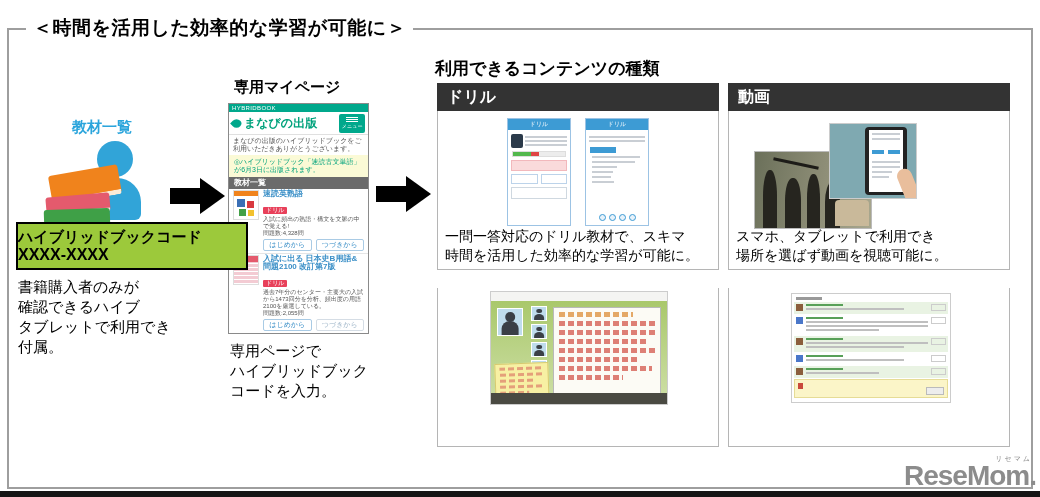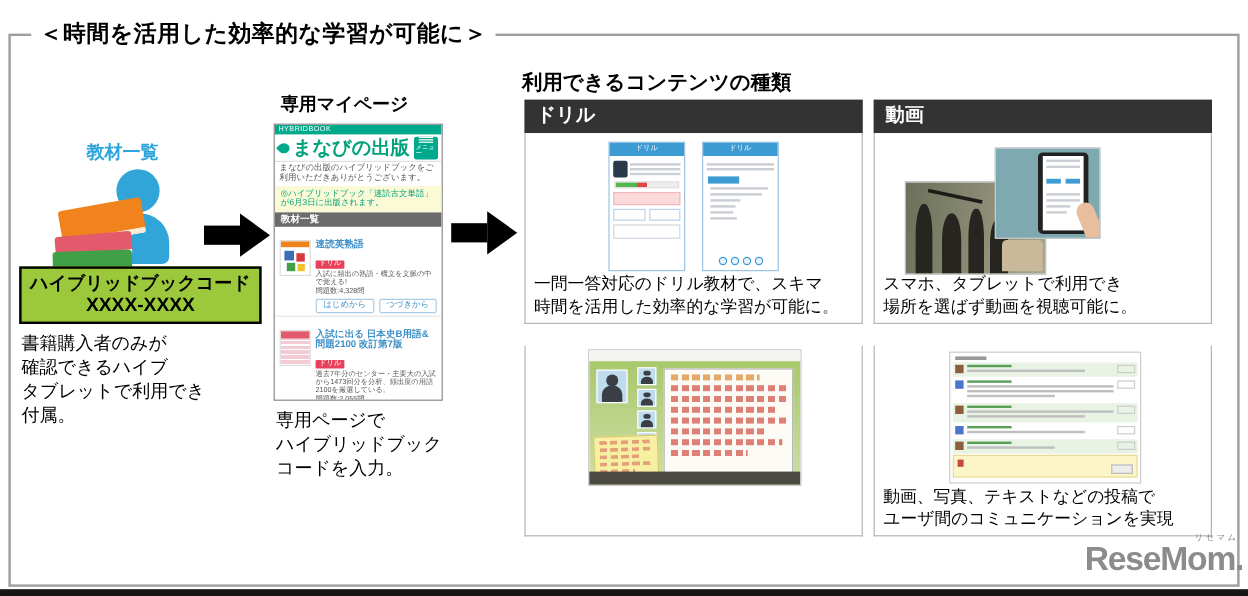--- a/index.html
+++ b/index.html
@@ -14,47 +14,47 @@
   .bottom-bar{left:0;bottom:0;width:1040px;height:6px;background:#151515;z-index:9;}
 
   
   .purchaser-label{left:72px;top:118px;font-size:15px;font-weight:bold;color:#2BA5DC;}
   .head{left:97px;top:141px;width:36px;height:36px;background:#31A4D8;border-radius:50%;z-index:2;}
   .torso{left:89px;top:178px;width:52px;height:42px;background:#31A4D8;border-radius:24px 24px 6px 6px;z-index:1;}
   .book{border-radius:3px;z-index:3;}
   .book.orange{left:50px;top:170px;width:70px;height:25px;background:#F0831C;border-bottom:5px solid #FBEBD7;transform:rotate(-10deg);}
   .book.pink{left:46px;top:195px;width:64px;height:15px;background:#E45A6D;border-bottom:4px solid #FBE6E8;transform:rotate(-5deg);}
   .book.green{left:44px;top:209px;width:66px;height:15px;background:#3FA047;border-bottom:4px solid #EAF4E6;transform:rotate(-2deg);}
-  .code-box{left:16px;top:222px;width:202px;height:48px;background:#9CC93B;border:2px solid #000;box-sizing:border-box;
-            display:flex;flex-direction:column;justify-content:center;align-items:center;font-weight:bold;z-index:4;}
+  .code-box{left:16px;top:222px;width:232px;height:48px;background:#9CC93B;border:2px solid #000;box-sizing:border-box;
+            display:flex;flex-direction:column;justify-content:center;align-items:flex-start;font-weight:bold;z-index:4;}
   .code-box .l1{font-size:15px;line-height:18px;}
   .code-box .l2{font-size:16px;line-height:18px;}
   .purchaser-note{left:18px;top:277px;font-size:15px;line-height:20px;}
 
   
   .block-arrow{width:56px;height:36px;z-index:2;}
   .block-arrow .shaft{position:absolute;left:0;top:10px;width:30px;height:16px;background:#000;}
   .block-arrow .tip{position:absolute;left:30px;top:0;width:0;height:0;
                     border-top:18px solid transparent;border-bottom:18px solid transparent;border-left:25px solid #000;}
   .arrow1{left:170px;top:178px;} .arrow2{left:376px;top:176px;}
 
   
   .mypage-heading{left:234px;top:78px;font-size:15px;font-weight:bold;}
   .phone{left:228px;top:103px;width:141px;height:231px;border:1px solid #8a8a8a;background:#fff;box-sizing:border-box;overflow:hidden;}
   .p-top{height:8px;background:#00A88C;color:#fff;font-size:6px;line-height:8px;padding-left:3px;letter-spacing:0.4px;}
   .p-head{height:23px;display:flex;align-items:center;gap:3px;padding:0 3px;border-bottom:1px solid #e0e0e0;box-sizing:border-box;}
   .p-logo{width:9px;height:9px;background:#00A88C;border-radius:0 70% 50% 70%;transform:rotate(-45deg);flex:none;}
-  .p-brand{font-size:16px;font-weight:bold;color:#00A27C;white-space:nowrap;}
+  .p-brand{font-size:12px;font-weight:bold;color:#00A27C;white-space:nowrap;}
   .p-menu{margin-left:auto;width:26px;height:19px;background:#00A88C;border-radius:2px;display:flex;flex-direction:column;align-items:center;justify-content:center;gap:1px;}
   .p-menu .bar{width:12px;height:1px;background:#fff;}
   .p-menu .lbl{font-size:6px;line-height:6px;color:#fff;transform:scale(0.85);}
   .p-greet{padding:2px 4px;font-size:7px;line-height:8px;color:#555;}
   .p-notice{padding:3px 5px;background:#FBFAD6;font-size:7px;line-height:8px;color:#00A27C;}
   .p-listbar{height:12px;background:#6b6b6b;color:#fff;font-size:8px;line-height:12px;font-weight:bold;padding-left:5px;}
-  .p-item{display:flex;padding:11px 4px 2px;border-bottom:1px solid #e5e5e5;}
+  .p-item{display:flex;padding:1px 4px 2px;border-bottom:1px solid #e5e5e5;}
   .p-thumb{width:26px;height:30px;flex:none;border:1px solid #ddd;box-sizing:border-box;position:relative;background:#fff;overflow:hidden;}
   .t1 .s{position:absolute;} .t1 .a{left:0;top:0;width:100%;height:5px;background:#F0831C;}
   .t1 .b{left:3px;top:8px;width:8px;height:8px;background:#3A6FB5;} .t1 .c{left:13px;top:10px;width:7px;height:7px;background:#D8393F;}
   .t1 .d{left:5px;top:18px;width:7px;height:7px;background:#43A047;} .t1 .e{left:14px;top:19px;width:6px;height:6px;background:#F2C12E;}
   .t2{background:repeating-linear-gradient(#F3CBD3 0 3px,#fff 3px 4px);}
   .t2 .hd{position:absolute;left:0;top:0;width:100%;height:6px;background:#E45A6D;}
   .p-col{margin-left:4px;flex:1;min-width:0;}
   .p-title{font-size:8px;line-height:8px;color:#3A8FC7;font-weight:bold;}
   .p-badge{display:inline-block;background:#E8405A;color:#fff;font-size:6px;line-height:7px;padding:0 3px;margin:1px 0;border-radius:1px;}
   .p-desc{font-size:6px;line-height:7px;color:#555;}
@@ -129,21 +129,21 @@
   .cs-row.green{background:#E9F3E3;}
   .cs-av{width:7px;height:7px;flex:none;} .cs-av.brown{background:#8B5E3C;} .cs-av.blue{background:#4A77C9;}
   .cs-lines{flex:1;} .cs-ln{height:2px;background:#BFBFBF;margin-bottom:2px;} .cs-ln.name{background:#58A058;width:30%;}
   .cs-ln.w80{width:80%;} .cs-ln.w60{width:60%;}
   .cs-btn{width:13px;height:5px;border:1px solid #ccc;flex:none;}
   .cs-footer{position:relative;margin-top:1px;height:19px;background:#FBF5C8;border:1px solid #E6DC96;box-sizing:border-box;}
   .cs-ficon{position:absolute;left:3px;top:3px;width:5px;height:6px;background:#C94A3B;}
   .cs-send{position:absolute;right:3px;bottom:2px;width:16px;height:6px;background:#EDEDED;border:1px solid #BBB;}
 
   
-  .resemom{right:4px;bottom:17px;z-index:10;color:#8C8C8C;font-weight:bold;font-size:28px;line-height:28px;letter-spacing:-1px;}
+  .resemom{right:4px;bottom:7px;z-index:10;color:#8C8C8C;font-weight:bold;font-size:28px;line-height:28px;letter-spacing:-1px;}
   .resemom .ruby{position:absolute;top:-7px;right:4px;font-size:7px;line-height:7px;letter-spacing:2px;font-weight:normal;color:#8C8C8C;}
 </style>
 </head>
 <body>
 
 <div class="stage">
 
   <div class="abs frame"></div>
   <div class="abs page-title">＜時間を活用した効率的な学習が可能に＞</div>
 
@@ -383,22 +383,20 @@
               <div class="cs-ln name"></div>
               <div class="cs-ln w60"></div>
             </div>
             <div class="cs-btn"></div>
         </div>
         <div class="cs-footer">
           <div class="cs-ficon"></div>
             <div class="cs-send"></div>
         </div>
       </div>
-      <div class="caption pre">動画、写真、テキストなどの投稿で
-ユーザ間のコミュニケーションを実現</div>
     </div>
   </div>
 
   <div class="abs resemom">
     <span class="ruby">リセマム</span>
     <span>ReseMom.</span>
   </div>
 
   <div class="abs bottom-bar"></div>
 </div>

